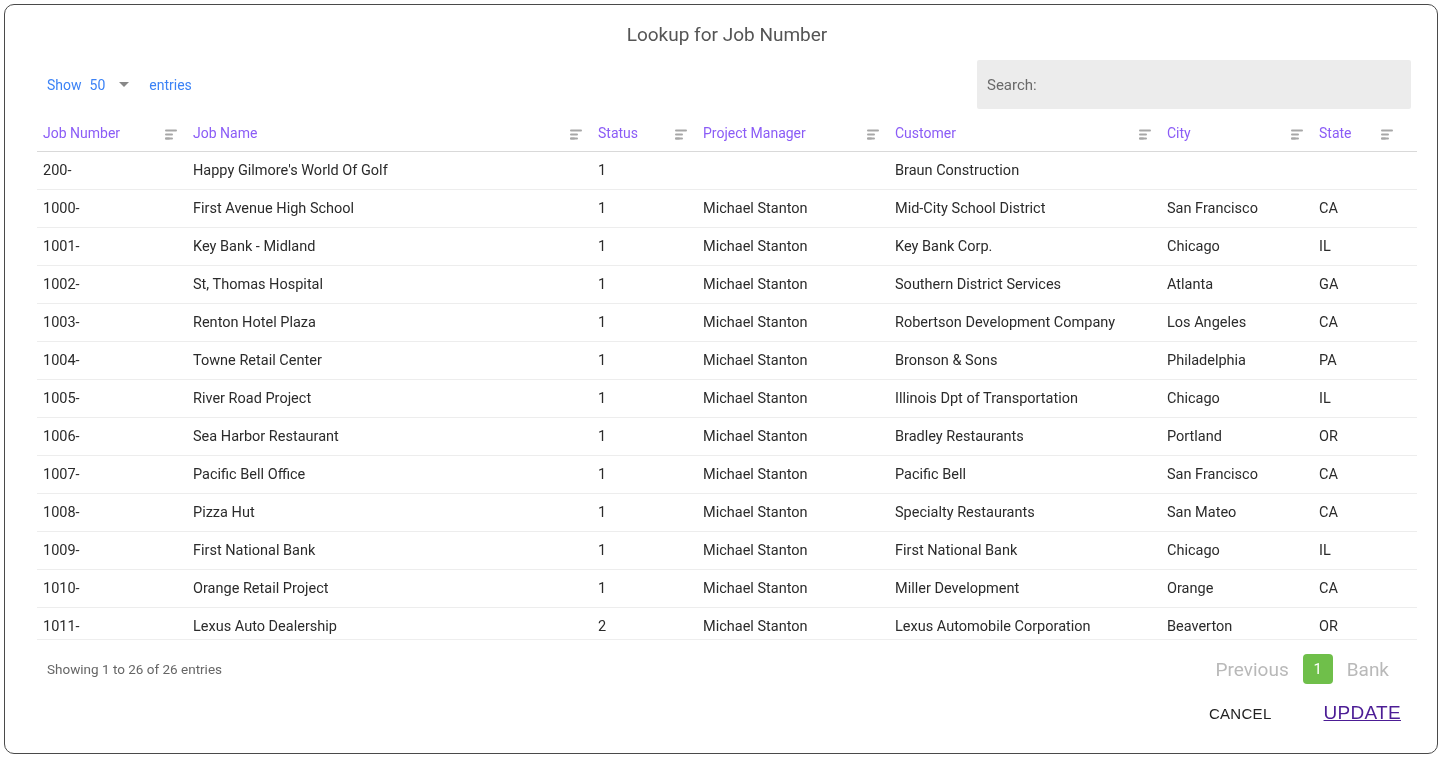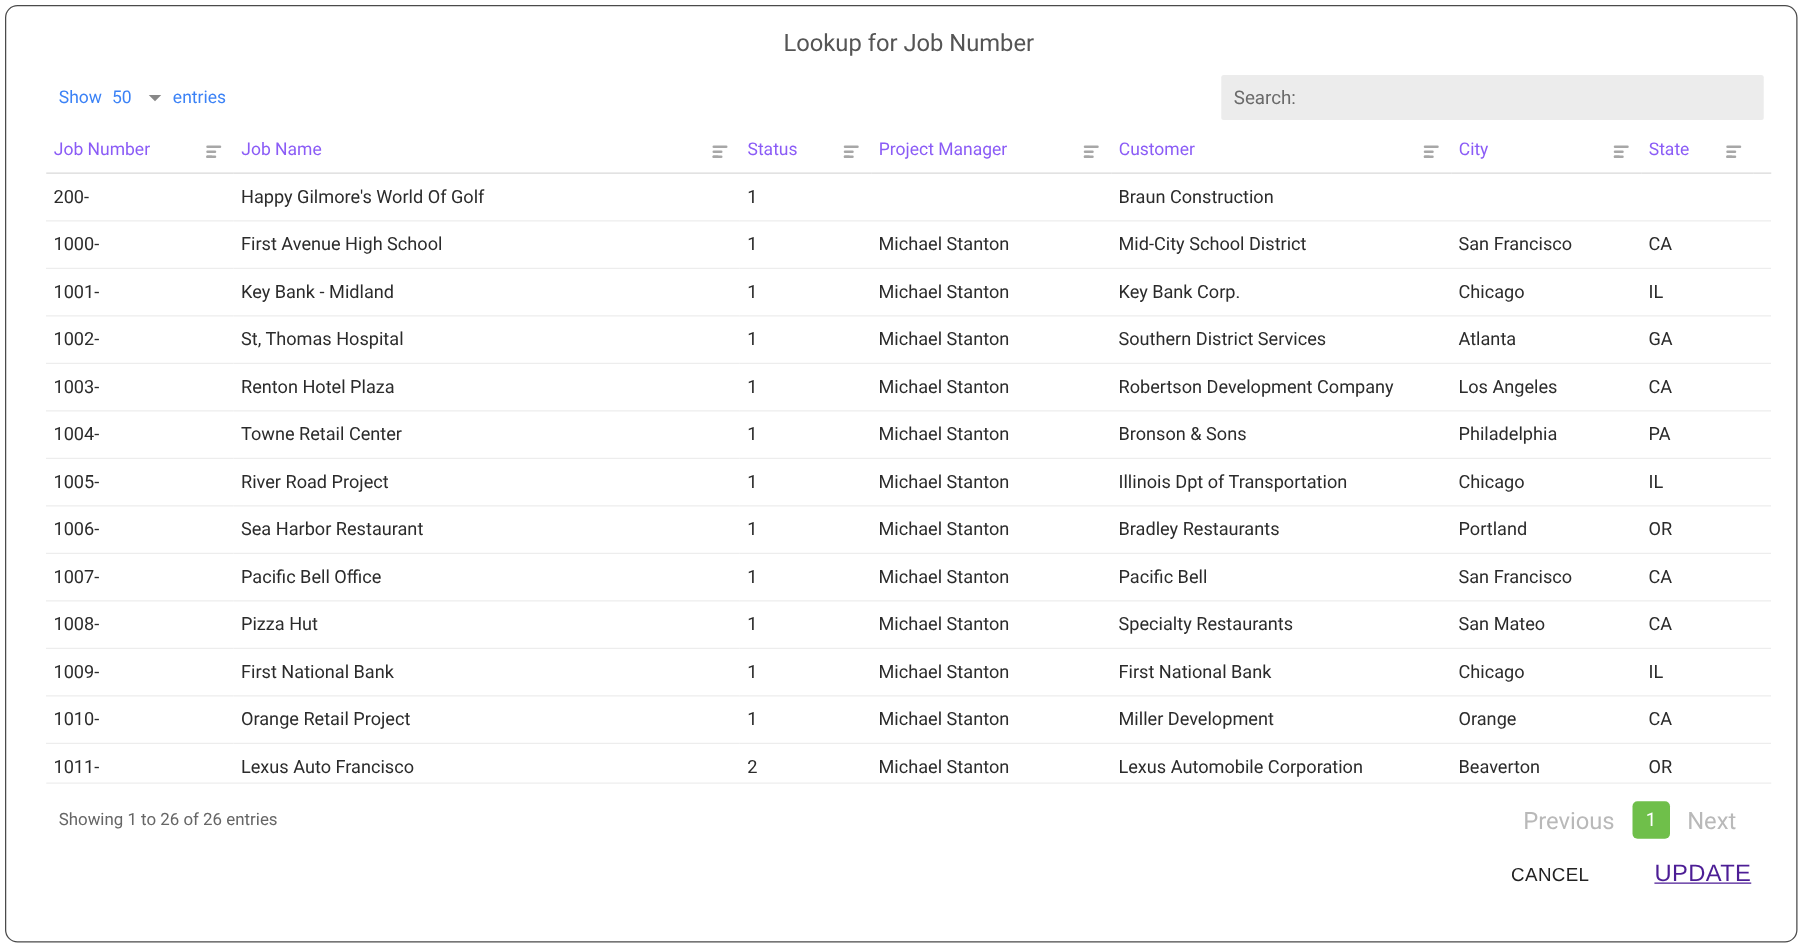--- a/index.html
+++ b/index.html
@@ -52,21 +52,21 @@
     }
     .caret-down {
       width: 0; height: 0;
       border-left: 5px solid transparent;
       border-right: 5px solid transparent;
       border-top: 5px solid #888;
       margin-left: 6px;
     }
     .search-box {
       width: 434px;
-      height: 36px;
+      height: 49px;
       background: #ececec;
       border-radius: 2px;
       display: flex;
       align-items: center;
       padding: 0 10px;
       margin-right: 6px;
     }
     .search-label {
       color: #6a6a6a;
       font-size: 15px;
@@ -209,21 +209,21 @@
 <div class="dialog">
   <div class="dialog-title">Lookup for Job Number</div>
 
   <div class="controls-row">
     <div class="length-control">
       <span>Show</span>
       <span class="length-select">
         <span>50</span>
         <span class="caret-down"></span>
       </span>
-      <span style="margin-left:1px">entries</span>
+      <span style="margin-left:12px">entries</span>
     </div>
     <div class="search-box">
       <span class="search-label">Search:</span>
       <input class="search-input" type="text" style="">
     </div>
   </div>
 
   <div class="table-wrapper">
     <table class="data">
       <colgroup>
@@ -401,37 +401,37 @@
             <td>1010-</td>
             <td>Orange Retail Project</td>
             <td>1</td>
             <td>Michael Stanton</td>
             <td>Miller Development</td>
             <td>Orange</td>
             <td>CA</td>
           </tr>
           <tr>
             <td>1011-</td>
-            <td>Lexus Auto Francisco</td>
+            <td>Lexus Auto Dealership</td>
             <td>2</td>
             <td>Michael Stanton</td>
             <td>Lexus Automobile Corporation</td>
             <td>Beaverton</td>
             <td>OR</td>
           </tr>
         </tbody>
     </table>
   </div>
 
   <div class="footer-row">
     <div class="info-text">Showing 1 to 26 of 26 entries</div>
     <div class="pager">
       <span class="pager-link">Previous</span>
       <span class="pager-current">1</span>
-      <span class="pager-link">Next</span>
+      <span class="pager-link">Bank</span>
     </div>
   </div>
 
   <div class="actions-row">
     <button class="btn-cancel">CANCEL</button>
     <button class="btn-update">UPDATE</button>
   </div>
 </div>
 
 </body></html>

